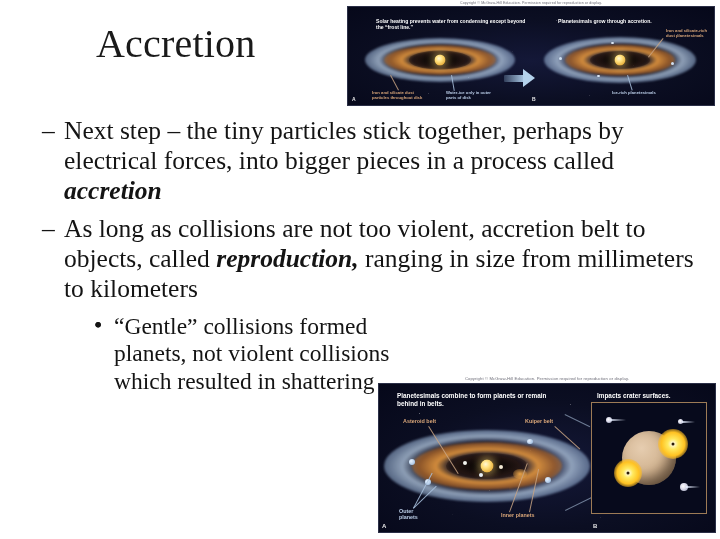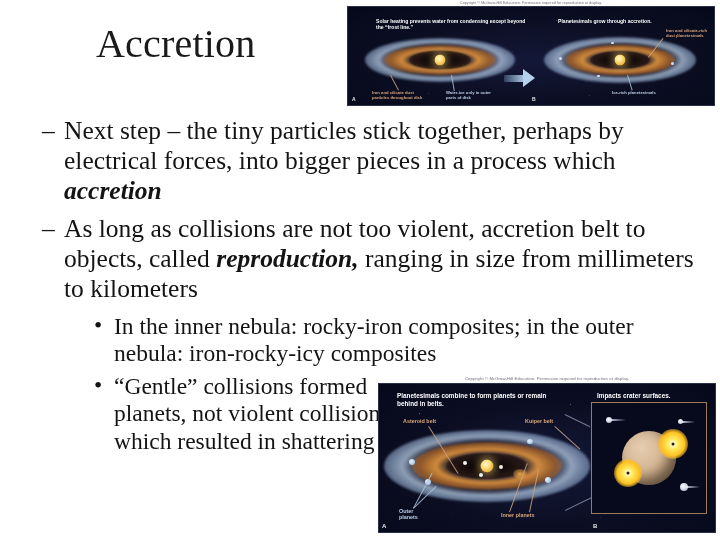--- a/index.html
+++ b/index.html
@@ -232,29 +232,29 @@
 </head>
 <body>
 
 <div class="slide">
 
   <div class="title">Accretion</div>
 
   <div class="body-block">
 
     <div class="lvl1">
-      <span class="dash">–</span><span>Next step – the tiny particles stick together, perhaps by electrical forces, into bigger pieces in a process which </span><b class="bi">accretion</b>
+      <span class="dash">–</span><span>Next step – the tiny particles stick together, perhaps by electrical forces, into bigger pieces in a process called </span><b class="bi">accretion</b>
     </div>
 
     <div class="lvl1">
       <span class="dash">–</span><span>As long as collisions are not too violent, accretion belt to objects, called </span><b class="bi">reproduction,</b><span> ranging in size from millimeters to kilometers</span>
     </div>
 
     <div class="lvl2">
-      <span class="dot">•</span><span>In the inner nebula: rocky-iron composites; in the outer nebula: iron-rocky-icy composites</span>
+      <span class="dot">•</span>
     </div>
 
     <div class="lvl2 narrow">
       <span class="dot">•</span><span>“Gentle” collisions formed planets, not violent collisions which resulted in shattering</span>
     </div>
 
   </div>
 
   <div class="fig-top">
     <div class="copyline">Copyright © McGraw-Hill Education. Permission required for reproduction or display.</div>

